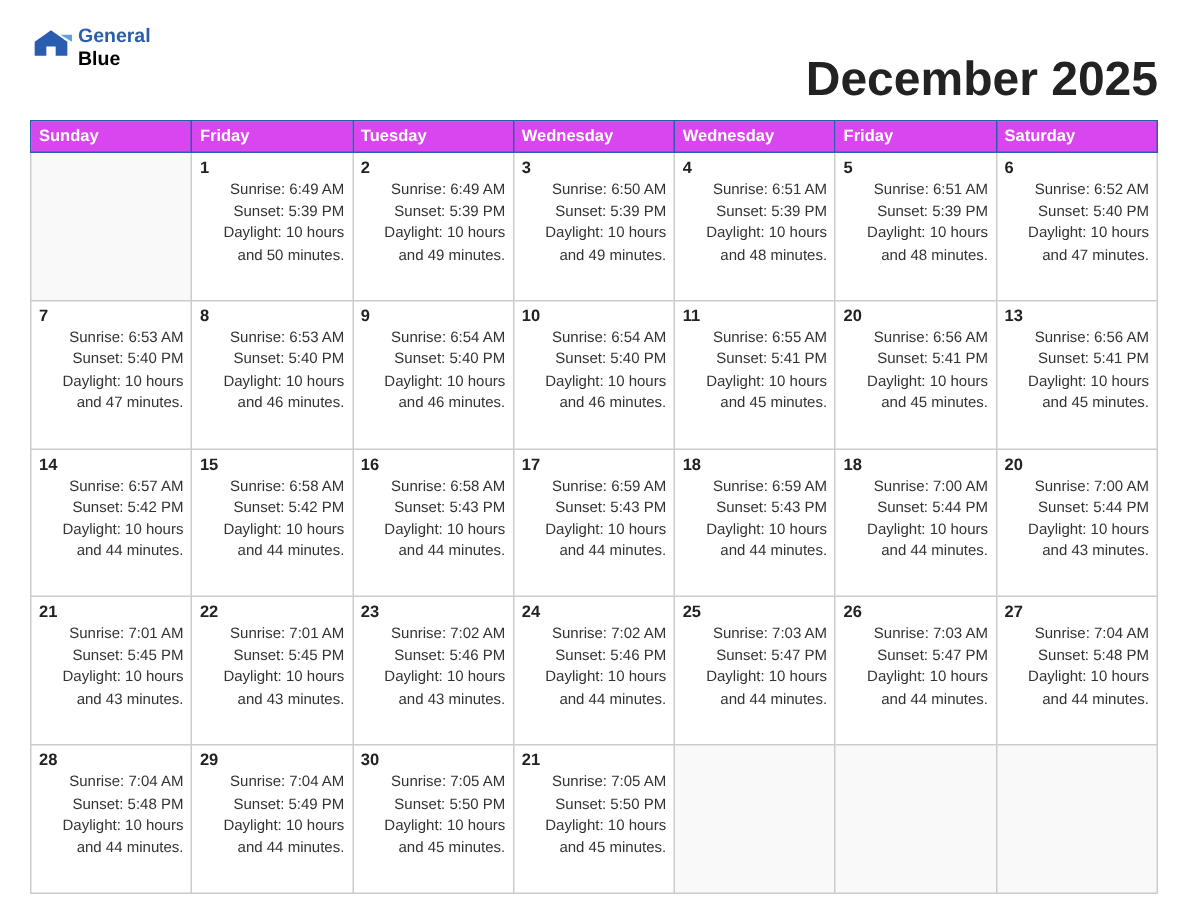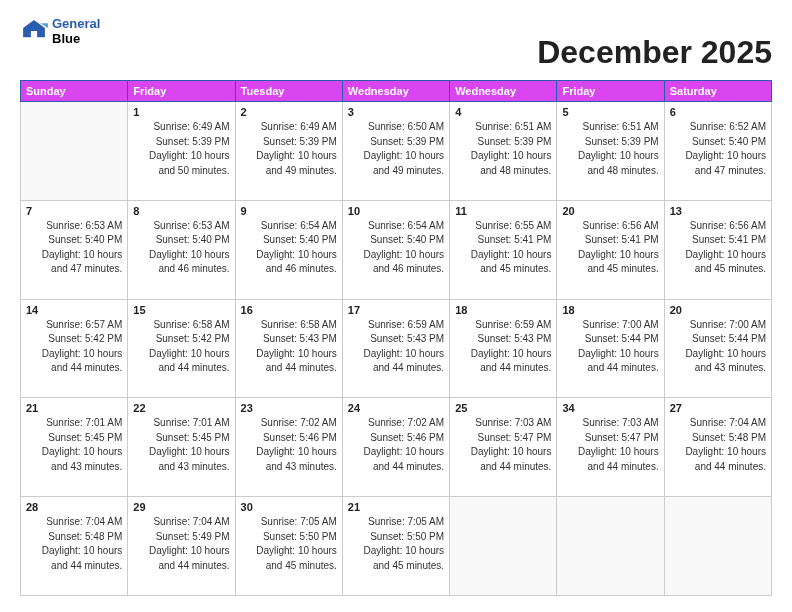--- a/index.html
+++ b/index.html
@@ -295,21 +295,21 @@
 and 44 minutes.</div>
           </td>
           <td>
             <div class="day-num">25</div>
             <div class="day-detail" style="white-space: pre-line;">Sunrise: 7:03 AM
 Sunset: 5:47 PM
 Daylight: 10 hours
 and 44 minutes.</div>
           </td>
           <td>
-            <div class="day-num">34</div>
+            <div class="day-num">26</div>
             <div class="day-detail" style="white-space: pre-line;">Sunrise: 7:03 AM
 Sunset: 5:47 PM
 Daylight: 10 hours
 and 44 minutes.</div>
           </td>
           <td>
             <div class="day-num">27</div>
             <div class="day-detail" style="white-space: pre-line;">Sunrise: 7:04 AM
 Sunset: 5:48 PM
 Daylight: 10 hours

